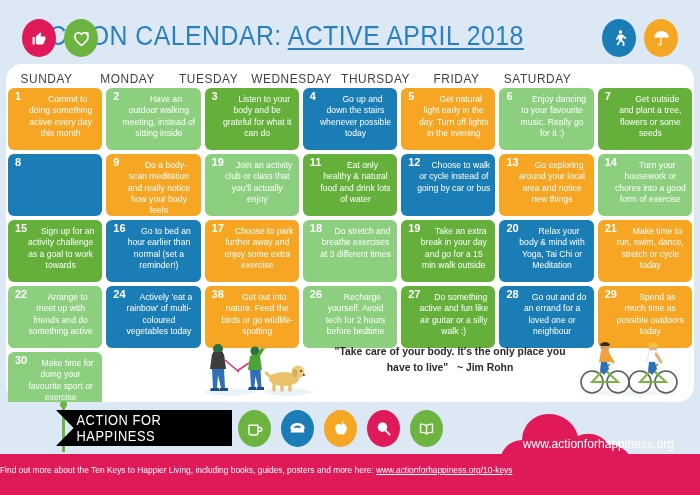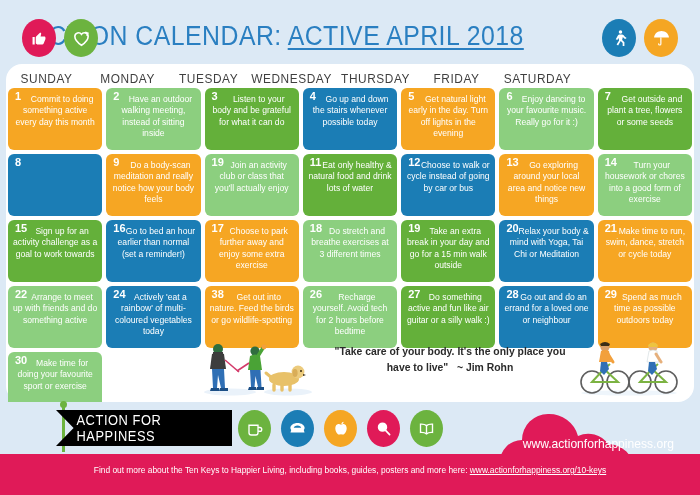--- a/index.html
+++ b/index.html
@@ -65,20 +65,21 @@
     text-align:center;position:relative;overflow:hidden;
   }
   .cell .num{
     position:absolute;left:7px;top:3px;
     font-size:11px;font-weight:bold;color:#fff;line-height:1;
   }
   .cell .txt{
     font-size:8.6px;line-height:1.32;color:#fff;
     display:block;padding-top:2px;
     font-family:"Liberation Sans", sans-serif;
+    margin-left:11px;
   }
   .cell.first-line-indent .txt{text-indent:14px;}
   .c-orange{background:#f6a623;}
   .c-lgreen{background:#8ccf7f;}
   .c-dgreen{background:#64b03a;}
   .c-blue{background:#1b7db5;}
 
   .cell.empty{background:transparent;}
 
   
@@ -124,21 +125,21 @@
   .key-icons .oval{width:33px;height:37px;}
   .site-url{
     position:absolute;right:20px;top:436px;color:#fff;font-size:13px;
     font-family:"Liberation Sans Narrow","Liberation Sans",sans-serif;
     transform:scaleX(.93);white-space:nowrap;
   }
   .footer-bar{
     position:absolute;left:0;top:454px;width:700px;height:41px;background:#e01a58;
   }
   .footer-text{
-    position:absolute;left:0;top:465px;width:700px;text-align:center;
+    position:absolute;left:0;top:465px;width:700px;
     color:#fff;font-size:8.4px;
     font-family:"Liberation Sans Narrow","Liberation Sans",sans-serif;
   }
   .footer-text .lnk{text-decoration:underline;}
 </style>
 </head>
 <body>
 
 <div class="page">
 

